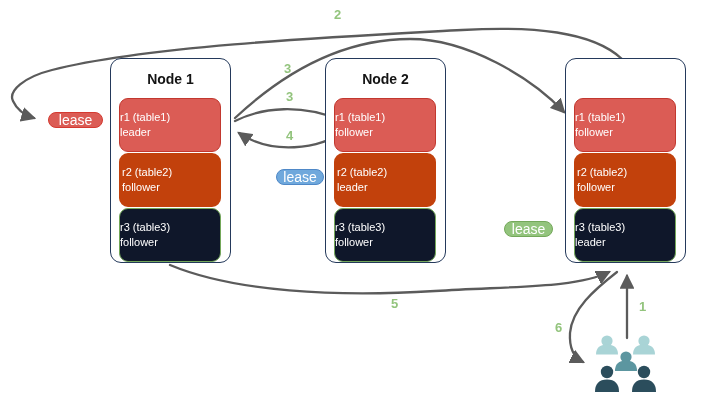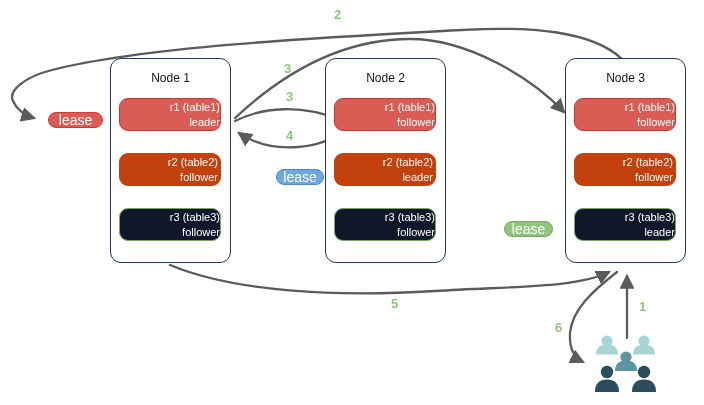--- a/index.html
+++ b/index.html
@@ -7,25 +7,25 @@
     position:relative;width:704px;height:405px;background:#ffffff;
     font-family:"Liberation Sans",sans-serif;overflow:hidden;
   }
   .arrows{position:absolute;left:0;top:0;width:704px;height:405px;}
   .node{
     position:absolute;top:58px;width:121px;height:205px;background:#fff;
     border:1.6px solid #24395b;border-radius:11px;box-sizing:border-box;
   }
   .node-1{left:110px}.node-2{left:325px}.node-3{left:565px}
   .node-title{
-    text-align:center;margin-top:12px;font-weight:normal;font-size:12px;color:#141414;
+    text-align:center;margin-top:12px;font-weight:bold;font-size:14px;color:#141414;
   }
   .rep{
-    position:absolute;left:8px;width:102px;height:33px;border-radius:9px;
-    display:flex;flex-direction:column;align-items:flex-end;justify-content:center;
+    position:absolute;left:8px;width:102px;height:54px;border-radius:9px;
+    display:flex;flex-direction:column;align-items:flex-start;justify-content:center;
     color:#fff;font-size:11px;line-height:1.35;text-align:center;box-sizing:border-box;
   }
   .rep-1{top:39px}.rep-2{top:94px}.rep-3{top:149px}
   .rep-red{background:#db5c55;border:1px solid #c2382f}
   .rep-blue{background:#c2410c;border:3px solid #c2410c}
   .rep-green{background:#0f172a;border:1px solid #74a85a}
   .lease{
     position:absolute;display:flex;align-items:center;justify-content:center;
     color:#fff;font-size:14px;border-radius:8px;height:16px;box-sizing:border-box;
   }
@@ -92,21 +92,20 @@
       <span>r2 (table2)</span>
       <span>leader</span>
     </div>
     <div class="rep rep-3 rep-green">
       <span>r3 (table3)</span>
       <span>follower</span>
     </div>
   </div>
 
   <div class="node node-3">
-    <div class="node-title">Node 3</div>
     <div class="rep rep-1 rep-red">
       <span>r1 (table1)</span>
       <span>follower</span>
     </div>
     <div class="rep rep-2 rep-blue">
       <span>r2 (table2)</span>
       <span>follower</span>
     </div>
     <div class="rep rep-3 rep-green">
       <span>r3 (table3)</span>

